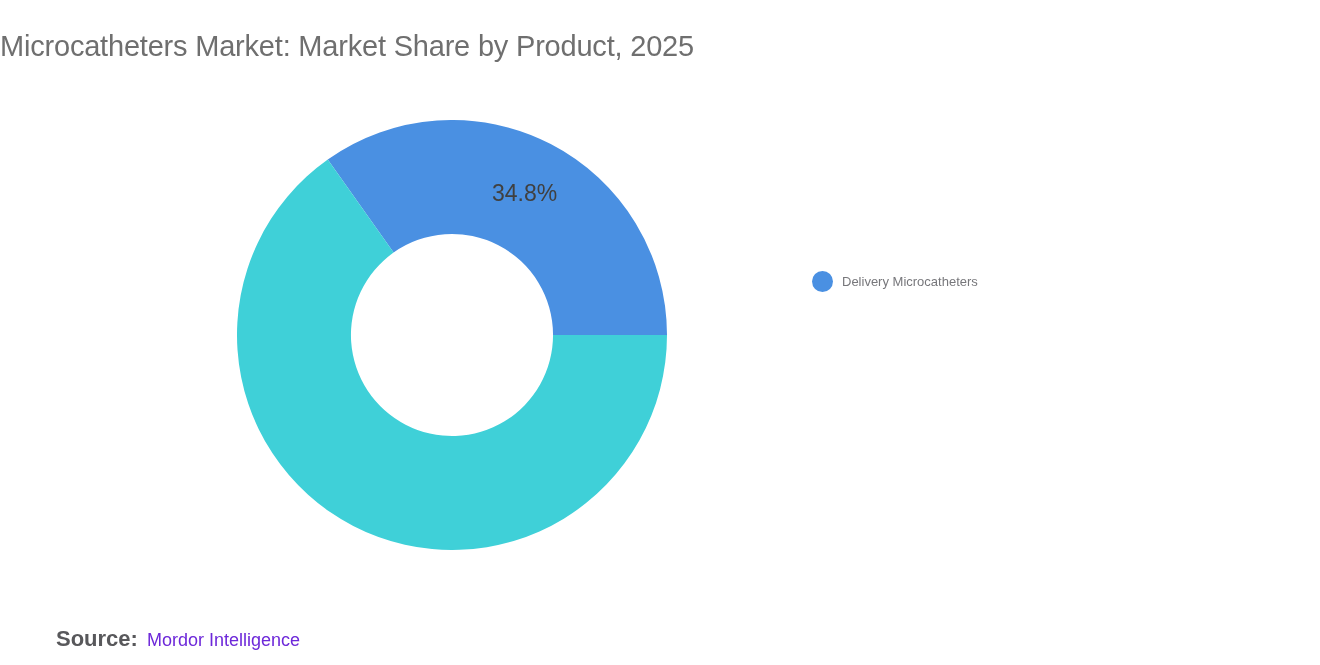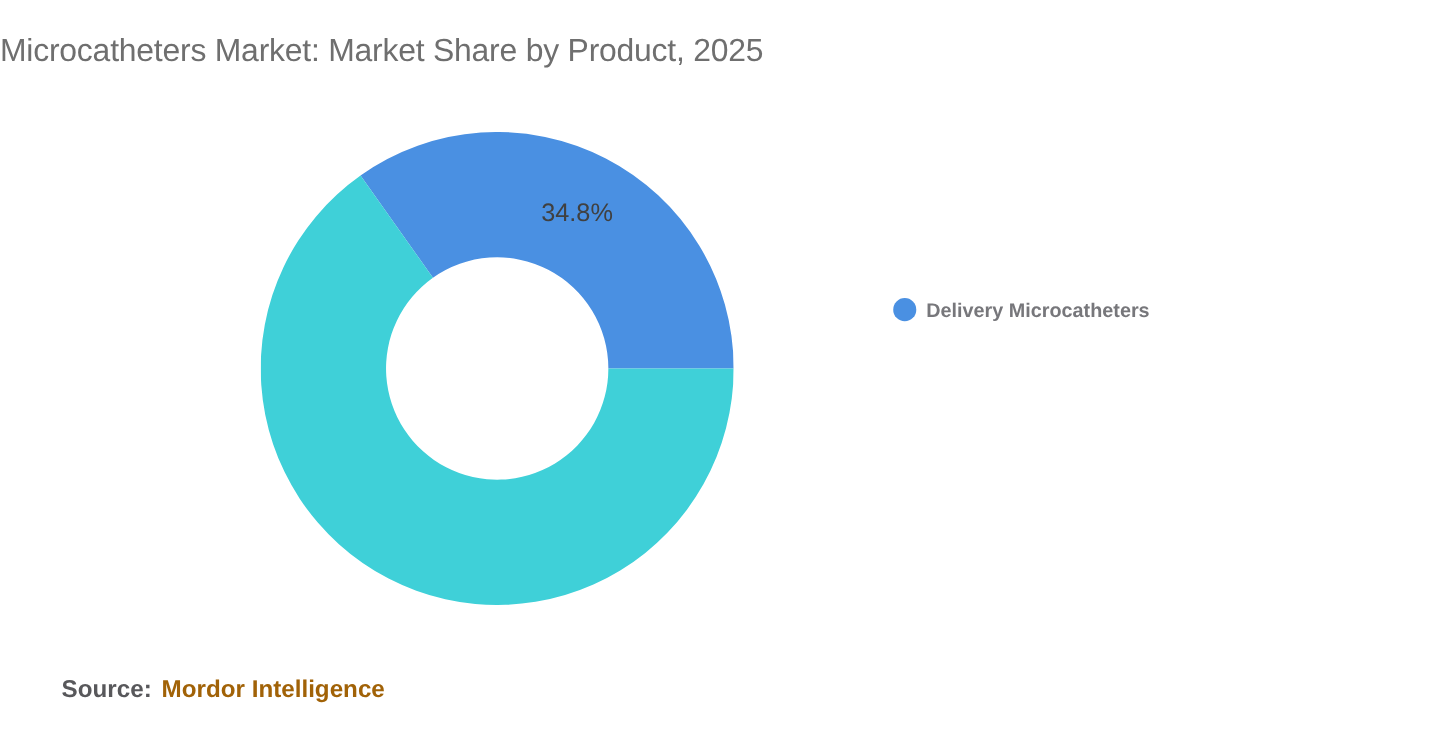--- a/index.html
+++ b/index.html
@@ -64,52 +64,52 @@
   }
   .legend-swatch {
     width: 21px;
     height: 21px;
     border-radius: 50%;
     flex: 0 0 21px;
     margin-top: 3px;
   }
   .legend-label {
     margin-left: 9px;
-    font-size: 18px;
+    font-size: 13px;
     line-height: 28px;
     color: #77777b;
-    font-weight: 700;
+    font-weight: 400;
     white-space: pre-line;
   }
 
   #footer {
     position: absolute;
     left: 0;
     top: 608px;
     width: 1320px;
     height: 50px;
   }
   #source-block {
     position: absolute;
     left: 56px;
-    top: 6px;
+    top: 18px;
     display: flex;
     align-items: baseline;
     white-space: nowrap;
     justify-content: flex-end;
   }
   #source-label {
     font-size: 22px;
     font-weight: 700;
     color: #58585b;
   }
   #source-value {
-    font-size: 22px;
-    font-weight: 700;
-    color: #a16207;
+    font-size: 18px;
+    font-weight: 400;
+    color: #6d28d9;
     margin-left: 9px;
   }
 </style>
 </head>
 <body>
 
 <div id="chart-title">Microcatheters Market: Market Share by Product, 2025</div>
 
 <div id="donut-wrap">
   <svg id="donut-svg" viewBox="0 0 430 430">

